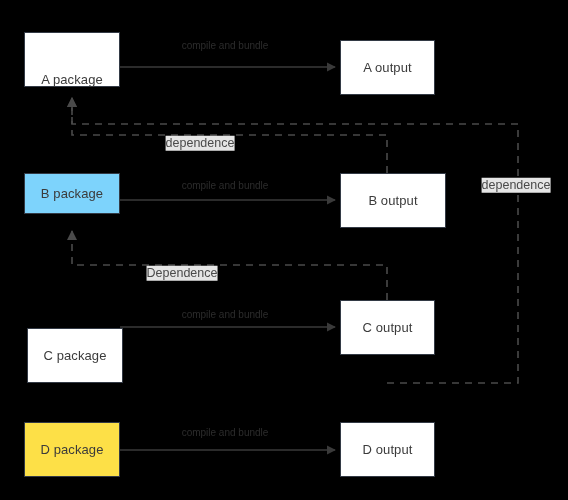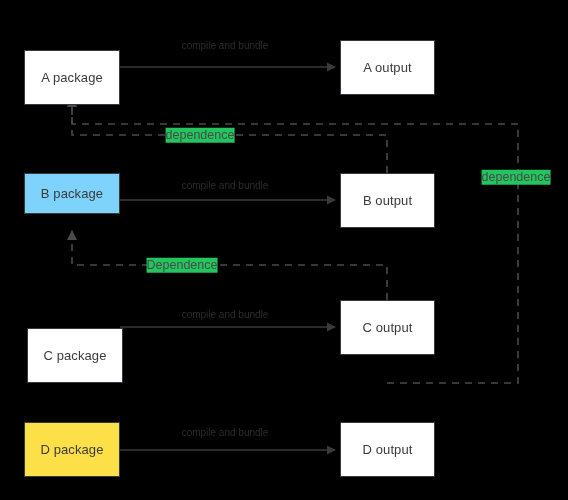--- a/index.html
+++ b/index.html
@@ -51,22 +51,23 @@
     background: transparent;
   }
   .edge-label-dashed {
     position: absolute;
     color: #4a4a4a;
     font-family: "Liberation Sans", sans-serif;
     font-size: 12.5px;
     line-height: 1;
     white-space: nowrap;
     transform: translate(-50%, -50%);
-    background: #22c55e;
+    background: #e5e5e5;
     padding: 1px 0px;
+    margin-top: 8px;
   }
 </style>
 </head>
 <body>
 
 <div id="diagram-root">
 
   <svg id="diagram-svg" viewBox="0 0 568 500" xmlns="http://www.w3.org/2000/svg">
     <defs>
       <marker id="arrow-solid" viewBox="0 0 10 10" refX="9" refY="5" markerWidth="7" markerHeight="7" orient="auto-start-reverse">
@@ -84,30 +85,30 @@
         <path d="M 120 450 L 335 450" fill="none" stroke="#3a3a3a" stroke-width="1.3" marker-end="url(#arrow-solid)"></path>
       </g>
     <g id="dashed-edge-group">
         <path d="M 387 383 L 518 383 L 518 124 L 72 124 L 72 98" fill="none" stroke="#4a4a4a" stroke-width="1.6" stroke-dasharray="7 6" marker-end="url(#arrow-dashed)"></path>
         <path d="M 387 173 L 387 135 L 72 135 L 72 98" fill="none" stroke="#4a4a4a" stroke-width="1.6" stroke-dasharray="7 6" marker-end="url(#arrow-dashed)"></path>
         <path d="M 387 300 L 387 265 L 72 265 L 72 231" fill="none" stroke="#4a4a4a" stroke-width="1.6" stroke-dasharray="7 6" marker-end="url(#arrow-dashed)"></path>
       </g>
   </svg>
 
   <div id="node-layer">
-      <div class="node-box" style="left: 24px; top: 50px; width: 96px; height: 55px; background: rgb(255, 255, 255); border-color: rgb(51, 58, 69); color: rgb(59, 59, 59);">
+      <div class="node-box" style="left: 24px; top: 32px; width: 96px; height: 55px; background: rgb(255, 255, 255); border-color: rgb(51, 58, 69); color: rgb(59, 59, 59); align-items: flex-end;">
         <span>A package</span>
       </div>
       <div class="node-box" style="left: 340px; top: 40px; width: 95px; height: 55px; background: rgb(255, 255, 255); border-color: rgb(51, 58, 69); color: rgb(59, 59, 59);">
         <span>A output</span>
       </div>
       <div class="node-box" style="left: 24px; top: 173px; width: 96px; height: 41px; background: #7dd3fc; border-color: rgb(51, 58, 69); color: rgb(59, 59, 59);">
         <span>B package</span>
       </div>
-      <div class="node-box" style="left: 340px; top: 173px; width: 95px; height: 55px; background: rgb(255, 255, 255); border-color: rgb(51, 58, 69); color: rgb(59, 59, 59); text-align: center;">
+      <div class="node-box" style="left: 340px; top: 173px; width: 106px; height: 55px; background: rgb(255, 255, 255); border-color: rgb(51, 58, 69); color: rgb(59, 59, 59); text-align: center;">
         <span>B output</span>
       </div>
       <div class="node-box" style="left: 27px; top: 300px; width: 96px; height: 55px; background: rgb(255, 255, 255); border-color: rgb(51, 58, 69); color: rgb(59, 59, 59); margin-top: 28px;">
         <span>C package</span>
       </div>
       <div class="node-box" style="left: 340px; top: 300px; width: 95px; height: 55px; background: rgb(255, 255, 255); border-color: rgb(51, 58, 69); color: rgb(59, 59, 59);">
         <span>C output</span>
       </div>
       <div class="node-box" style="left: 24px; top: 422px; width: 96px; height: 55px; background: #fde047; border-color: rgb(51, 58, 69); color: rgb(59, 59, 59);">
         <span>D package</span>

